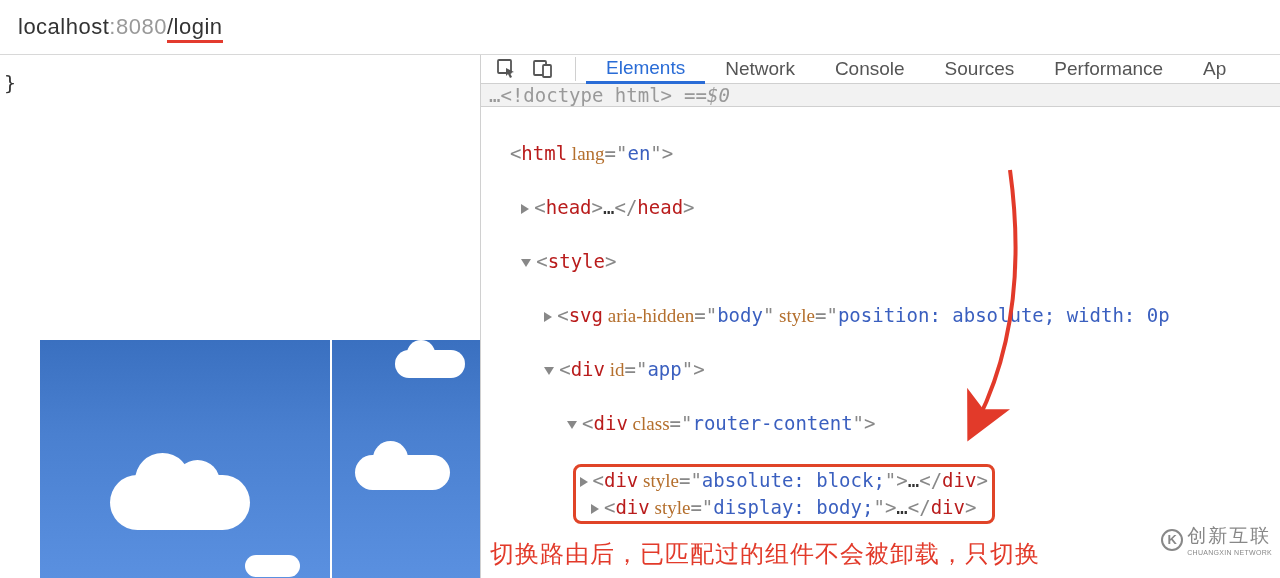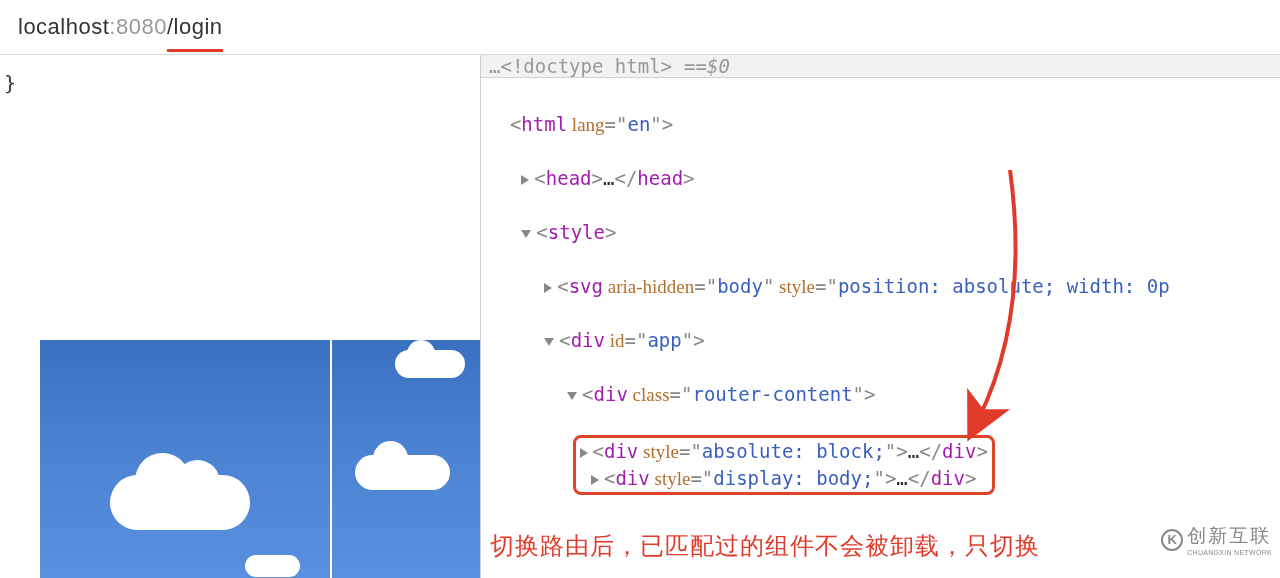--- a/index.html
+++ b/index.html
@@ -1,20 +1,20 @@
 <!DOCTYPE html>
 <html><head>
 <meta charset="utf-8">
 <style>
 * { box-sizing: border-box; margin: 0; padding: 0; }
 body { font-family: "Helvetica Neue", Arial, sans-serif; font-size: 18px; background: #fff; width: 1280px; height: 578px; overflow: hidden; position: relative; }
 .url-bar { height: 55px; display: flex; align-items: center; padding-left: 18px; border-bottom: 1px solid #d8d8d8; background: #fff; }
 .url-text { font-size: 22px; color: #333; letter-spacing: 0.5px; }
 .url-port { color: #999; }
-.url-path { color: #333; border-bottom: 3px solid #e33b2e; padding-bottom: 10px; }
+.url-path { color: #333; border-bottom: 3px solid #e33b2e; padding-bottom: 1px; }
 .main { display: flex; height: calc(100% - 55px); }
 .left-pane { width: 480px; background: #fff; position: relative; }
 .left-char { position: absolute; left: 4px; top: 16px; font-size: 20px; font-family: monospace; color: #333; }
 .left-image { position: absolute; left: 40px; top: 285px; width: 440px; height: 238px; background: linear-gradient(#3a70c0 0%, #4a80d0 40%, #5a90e0 100%); overflow: hidden; }
 .vline { position: absolute; left: 290px; top: 0; width: 2px; height: 100%; background: #fff; }
 .cloud { position: absolute; background: #fff; border-radius: 50px; }
 .c1 { left: 70px; top: 135px; width: 140px; height: 55px; }
 .c1:before { content: ''; position: absolute; left: 25px; top: -22px; width: 55px; height: 55px; background: #fff; border-radius: 50%; }
 .c1:after { content: ''; position: absolute; left: 65px; top: -15px; width: 45px; height: 45px; background: #fff; border-radius: 50%; }
 .c2 { left: 315px; top: 115px; width: 95px; height: 35px; }
@@ -25,29 +25,29 @@
 .right-pane { flex: 1; border-left: 1px solid #d0d0d0; display: flex; flex-direction: column; }
 .dev-toolbar { height: 48px; display: flex; align-items: center; border-bottom: 1px solid #d0d0d0; padding: 0 12px; }
 .tb-icon { width: 28px; height: 28px; display: flex; align-items: center; justify-content: center; color: #555; margin-right: 8px; }
 .vsep { width: 1px; height: 24px; background: #d0d0d0; margin: 0 10px; }
 .tab { padding: 0 20px; height: 100%; display: flex; align-items: center; color: #555; font-size: 19px; cursor: pointer; }
 .tab.active { color: #2a6cd6; border-bottom: 3px solid #2a6cd6; margin-bottom: -1px; }
 .breadcrumb { height: 31px; background: #f2f2f2; border-bottom: 1px solid #d0d0d0; display: flex; align-items: center; padding-left: 8px; font-family: Menlo, Consolas, monospace; font-size: 19px; color: #999; }
 .bc-eq { color: #999; margin-left: 12px; font-style: italic; }
 .bc-dollar { color: #999; font-style: italic; }
 .source { font-family: Menlo, Consolas, monospace; font-size: 19px; line-height: 27px; padding: 6px 6px; color: #333; white-space: pre; position: relative; }
-.t-tag { color: #a21caf; }
+.t-tag { color: #b91c1c; }
 .t-attr { color: #b46f2d; font-family: Liberation Serif, serif; }
 .t-str { color: #3a5fbf; }
 .t-punc { color: #888; }
 .tri { display: inline-block; width: 0; height: 0; margin-right: 5px; vertical-align: middle; }
 .tri.closed { border-left: 8px solid #888; border-top: 5px solid transparent; border-bottom: 5px solid transparent; }
 .tri.open { border-top: 8px solid #888; border-left: 5px solid transparent; border-right: 5px solid transparent; }
 .red-box { border: 3px solid #e04428; border-radius: 8px; padding: 0 4px; margin-left: -6px; display: inline-block; }
-.annotation { position: absolute; left: 490px; bottom: 16px; font-size: 24px; color: #e23a2a; letter-spacing: 1px; }
+.annotation { position: absolute; left: 490px; bottom: 8px; font-size: 24px; color: #e23a2a; letter-spacing: 1px; }
 .arrow-svg { position: absolute; left: 960px; top: 165px; pointer-events: none; }
 .watermark { position: absolute; right: 8px; bottom: 22px; display: flex; align-items: center; color: #888; font-size: 12px; }
 .watermark .logo { width: 22px; height: 22px; border: 2px solid #888; border-radius: 50%; display: flex; align-items: center; justify-content: center; margin-right: 4px; font-weight: bold; color: #888; font-size: 13px; }
 </style>
 </head>
 <body>
 
 <div class="url-bar">
   <span class="url-text">
     <span>localhost</span><span class="url-port">:8080</span><span class="url-path">/login</span>
@@ -60,20 +60,41 @@
     <div class="left-image">
       <div class="vline"></div>
       <div class="cloud c4"></div>
       <div class="cloud c2"></div>
       <div class="cloud c1"></div>
       <div class="cloud c3"></div>
     </div>
   </div>
 
   <div class="right-pane">
+    <div class="dev-toolbar">
+      <div class="tb-icon">
+        <svg width="22" height="22" viewBox="0 0 22 22">
+            <rect x="2" y="2" width="13" height="13" fill="none" stroke="#555" stroke-width="1.8" rx="1"></rect>
+            <path d="M10 10 L18 14 L14 15 L16 19 L14 20 L12 16 L10 18 Z" fill="#555"></path>
+          </svg>
+      </div>
+      <div class="tb-icon">
+        <svg width="22" height="22" viewBox="0 0 22 22">
+            <rect x="2" y="3" width="12" height="14" fill="none" stroke="#555" stroke-width="1.8" rx="1"></rect>
+            <rect x="11" y="7" width="8" height="12" fill="#fff" stroke="#555" stroke-width="1.8" rx="1"></rect>
+          </svg>
+      </div>
+      <div class="vsep"></div>
+      <div class="tab active">Elements</div>
+      <div class="tab">Network</div>
+      <div class="tab">Console</div>
+      <div class="tab">Sources</div>
+      <div class="tab">Performance</div>
+      <div class="tab" style="padding-right:0">Ap</div>
+    </div>
 
     <div class="breadcrumb">
       <span>…</span>
         <span>&lt;!doctype html&gt;</span>
         <span class="bc-eq"> == </span>
         <span class="bc-dollar">$0</span>
     </div>
 
     <div class="source">
 <div>  <span class="t-punc">&lt;</span><span class="t-tag">html</span><span class="t-attr"> lang</span><span class="t-punc">="</span><span class="t-str">en</span><span class="t-punc">"&gt;</span></div>

